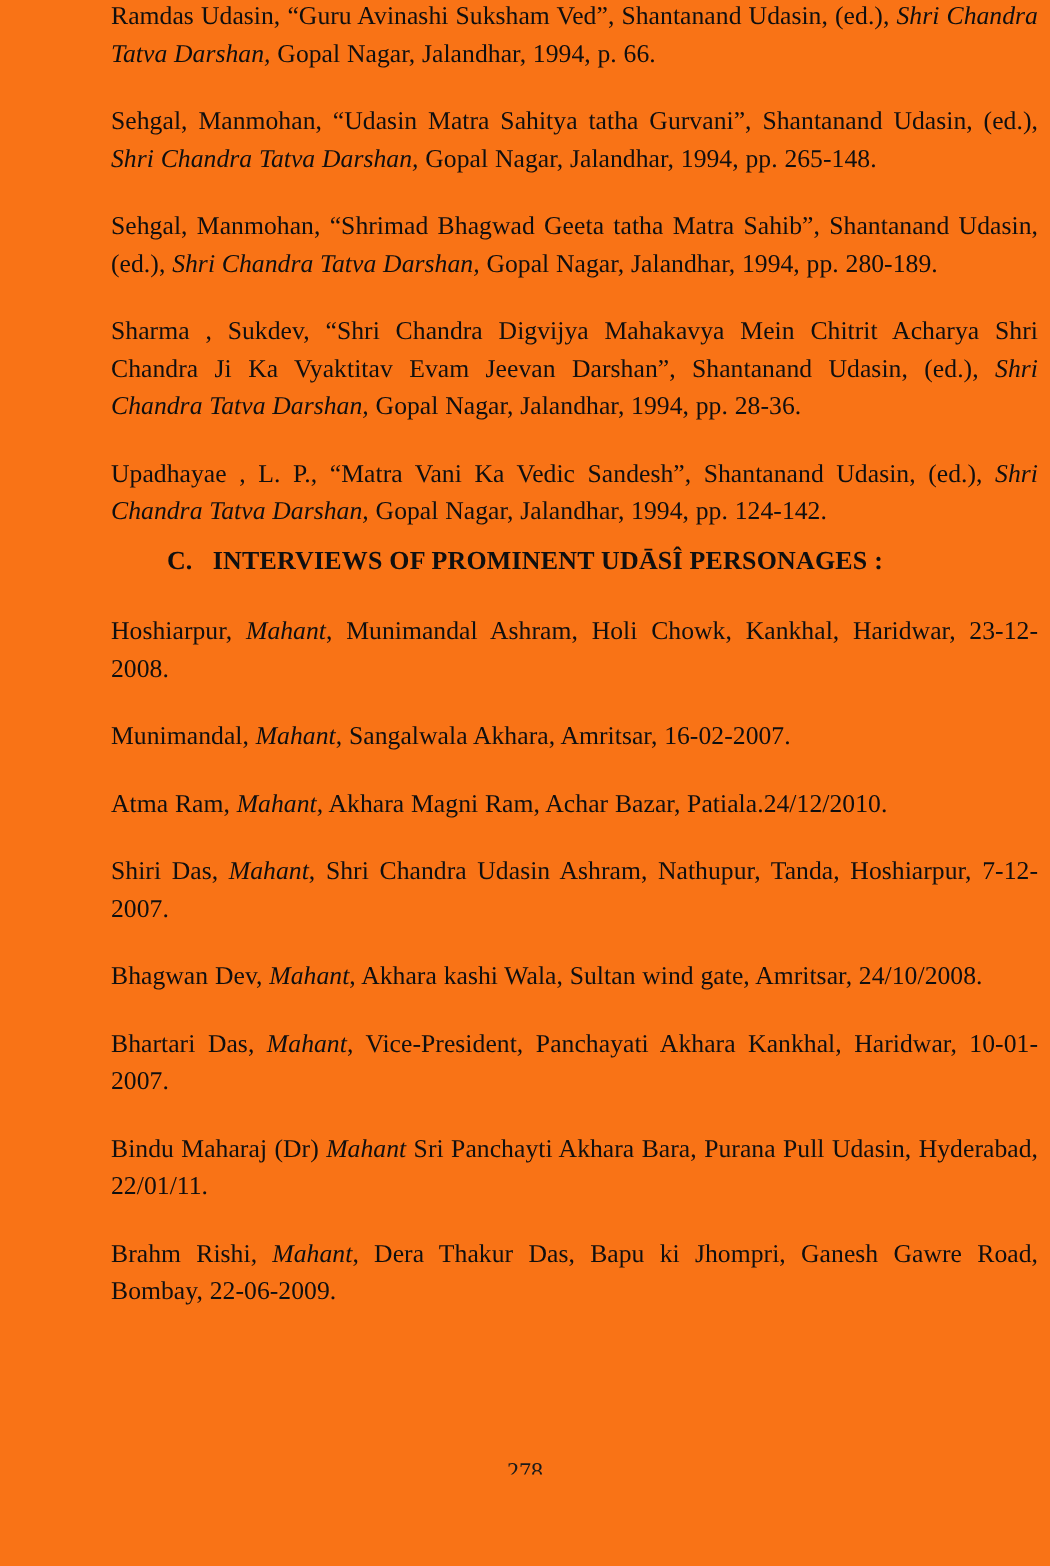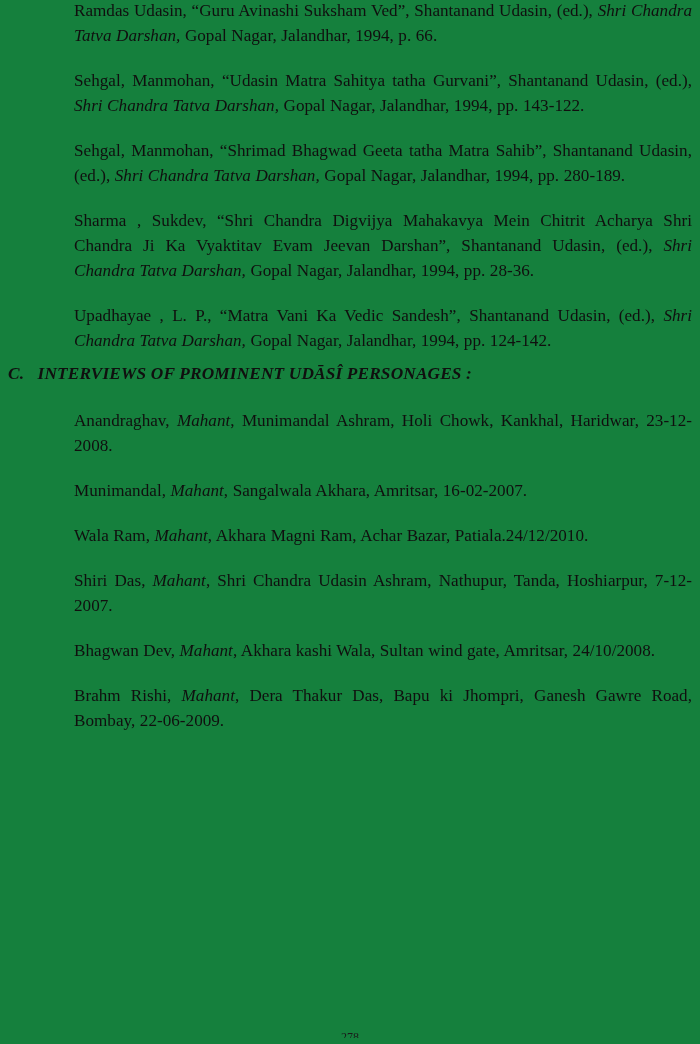--- a/index.html
+++ b/index.html
@@ -17,21 +17,21 @@
     color: #100f0f;
     -webkit-font-smoothing: antialiased;
   }
 
   .page {
     position: absolute;
     left: 0;
     top: 0;
     width: 700px;
     height: 1044px;
-    background: #15803d;
+    background: #f97316;
   }
 
   
   .content {
     position: absolute;
     left: 8px;
     top: -2px;
     width: 684px;
   }
 
@@ -51,36 +51,36 @@
   }
 
   
 
   .section-heading {
     margin: 0 0 20px 0;
     padding: 0;
     font-size: 17.3px;
     line-height: 25px;
     font-weight: bold;
-    font-style: italic;
     letter-spacing: 0.15px;
     white-space: pre;
+    text-align: center;
   }
 
   .italic {
     font-style: italic;
   }
 
   .page-number {
     position: absolute;
     left: 0;
-    top: 1027px;
+    top: 972px;
     width: 700px;
     text-align: center;
-    font-size: 12px;
+    font-size: 16px;
     line-height: 20px;
     color: #1a1a1a;
     overflow: hidden;
     height: 11px;
   }
 
   
   .gap-before-heading {
     height: 8px;
   }
@@ -89,37 +89,39 @@
   }
 </style>
 </head>
 <body>
 
 <div class="page">
   <div class="content">
 
     <div id="bibliography-list">
         <p class="entry"><span>Ramdas Udasin, “Guru Avinashi Suksham Ved”, Shantanand Udasin, (ed.), </span><span class="italic">Shri Chandra Tatva Darshan,</span><span> Gopal Nagar, Jalandhar, 1994, p. 66.</span></p>
-        <p class="entry"><span>Sehgal, Manmohan, “Udasin Matra Sahitya tatha Gurvani”, Shantanand Udasin, (ed.), </span><span class="italic">Shri Chandra Tatva Darshan,</span><span> Gopal Nagar, Jalandhar, 1994,   pp. 143-122.</span></p>
+        <p class="entry"><span>Sehgal, Manmohan, “Udasin Matra Sahitya tatha Gurvani”, Shantanand Udasin, (ed.), </span><span class="italic">Shri Chandra Tatva Darshan,</span><span> Gopal Nagar, Jalandhar, 1994,   pp. 265-148.</span></p>
         <p class="entry"><span>Sehgal,  Manmohan, “Shrimad Bhagwad Geeta tatha Matra Sahib”, Shantanand Udasin, (ed.), </span><span class="italic">Shri Chandra Tatva Darshan,</span><span> Gopal Nagar, Jalandhar, 1994,  pp. 280-189.</span></p>
         <p class="entry"><span>Sharma , Sukdev, “Shri Chandra Digvijya Mahakavya Mein Chitrit Acharya Shri Chandra Ji Ka Vyaktitav Evam Jeevan Darshan”, Shantanand Udasin, (ed.), </span><span class="italic">Shri Chandra Tatva Darshan,</span><span> Gopal Nagar, Jalandhar, 1994, pp.  28-36.</span></p>
         <p class="entry"><span>Upadhayae , L. P., “Matra Vani Ka Vedic Sandesh”,  Shantanand Udasin, (ed.), </span><span class="italic">Shri Chandra Tatva Darshan,</span><span> Gopal Nagar, Jalandhar, 1994,  pp. 124-142.</span></p>
       </div>
 
     <div class="gap-before-heading"></div>
 
     <p class="section-heading">C.   INTERVIEWS OF PROMINENT UDĀSÎ PERSONAGES :</p>
 
     <div class="gap-after-heading"></div>
 
     <div id="interview-list">
-        <p class="entry"><span>Anandraghav, </span><span class="italic">Mahant</span><span>, Munimandal Ashram, Holi Chowk, Kankhal, Haridwar, 23-12-2008.</span></p>
+        <p class="entry"><span>Hoshiarpur, </span><span class="italic">Mahant</span><span>, Munimandal Ashram, Holi Chowk, Kankhal, Haridwar, 23-12-2008.</span></p>
         <p class="entry"><span>Munimandal, </span><span class="italic">Mahant</span><span>, Sangalwala Akhara, Amritsar, 16-02-2007.</span></p>
-        <p class="entry"><span>Wala Ram, </span><span class="italic">Mahant</span><span>, Akhara Magni Ram, Achar Bazar, Patiala.24/12/2010.</span></p>
+        <p class="entry"><span>Atma Ram, </span><span class="italic">Mahant</span><span>, Akhara Magni Ram, Achar Bazar, Patiala.24/12/2010.</span></p>
         <p class="entry"><span>Shiri Das, </span><span class="italic">Mahant</span><span>, Shri Chandra Udasin Ashram,  Nathupur, Tanda, Hoshiarpur, 7-12-2007.</span></p>
         <p class="entry"><span>Bhagwan Dev, </span><span class="italic">Mahant</span><span>, Akhara kashi Wala, Sultan wind gate, Amritsar, 24/10/2008.</span></p>
+        <p class="entry"><span>Bhartari Das, </span><span class="italic">Mahant</span><span>, Vice-President, Panchayati Akhara Kankhal, Haridwar, 10-01-2007.</span></p>
+        <p class="entry"><span>Bindu Maharaj (Dr) </span><span class="italic">Mahant</span><span> Sri Panchayti Akhara Bara, Purana Pull Udasin, Hyderabad, 22/01/11.</span></p>
         <p class="entry"><span>Brahm Rishi, </span><span class="italic">Mahant</span><span>, Dera Thakur Das, Bapu ki Jhompri, Ganesh Gawre Road, Bombay, 22-06-2009.</span></p>
       </div>
 
   </div>
 
   <div class="page-number">278</div>
 </div>
 
 </body></html>

